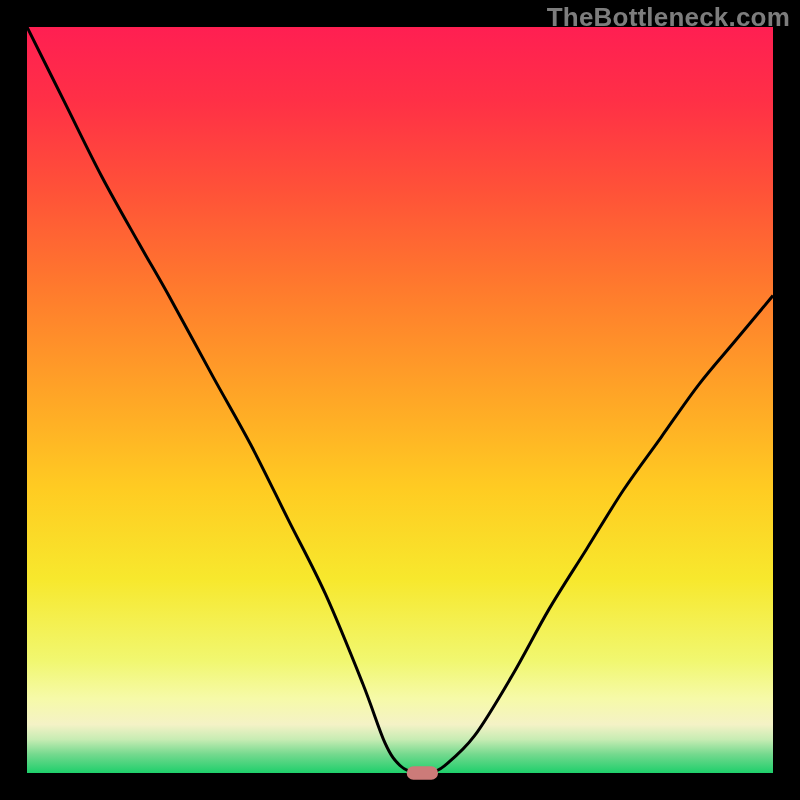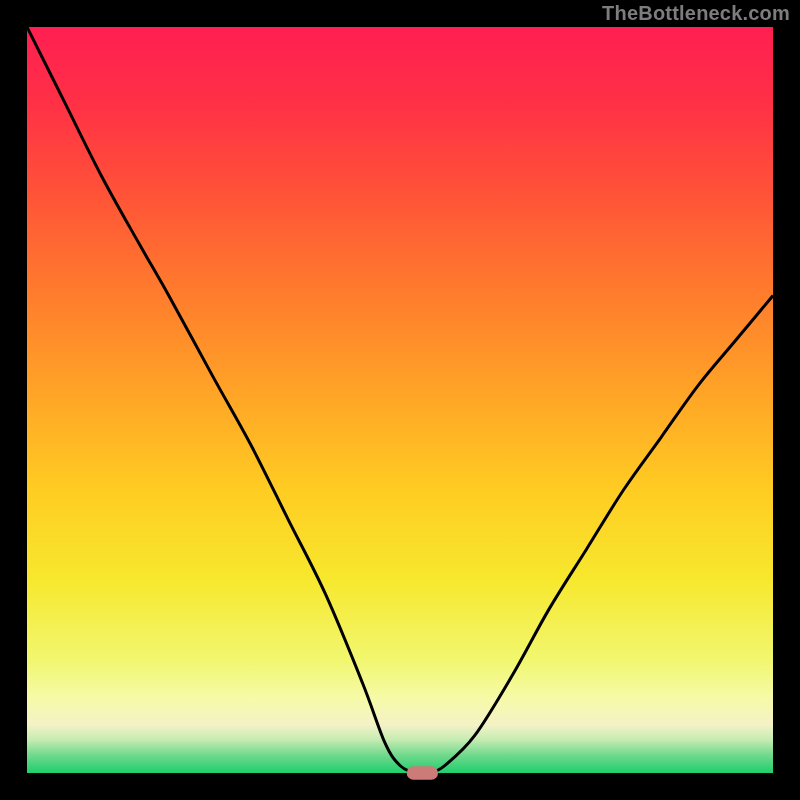--- a/index.html
+++ b/index.html
@@ -16,21 +16,21 @@
     top: 0;
     width: 800px;
     height: 800px;
     background: #000;
   }
   .watermark {
     position: absolute;
     top: 2px;
     right: 10px;
     font-family: Arial, Helvetica, sans-serif;
-    font-size: 20px;
+    font-size: 26px;
     font-weight: bold;
     color: #7d7d7d;
     letter-spacing: 0.2px;
   }
   svg {
     position: absolute;
     left: 0;
     top: 0;
   }
 </style>

